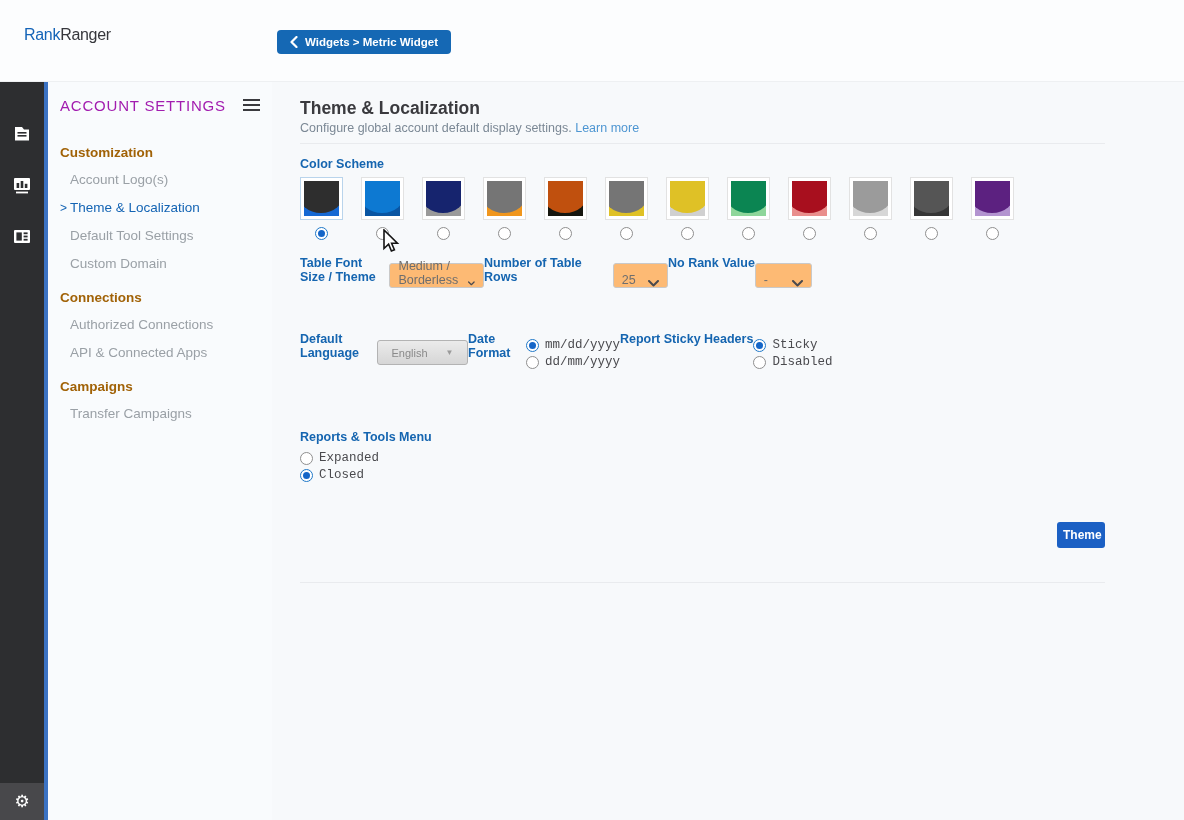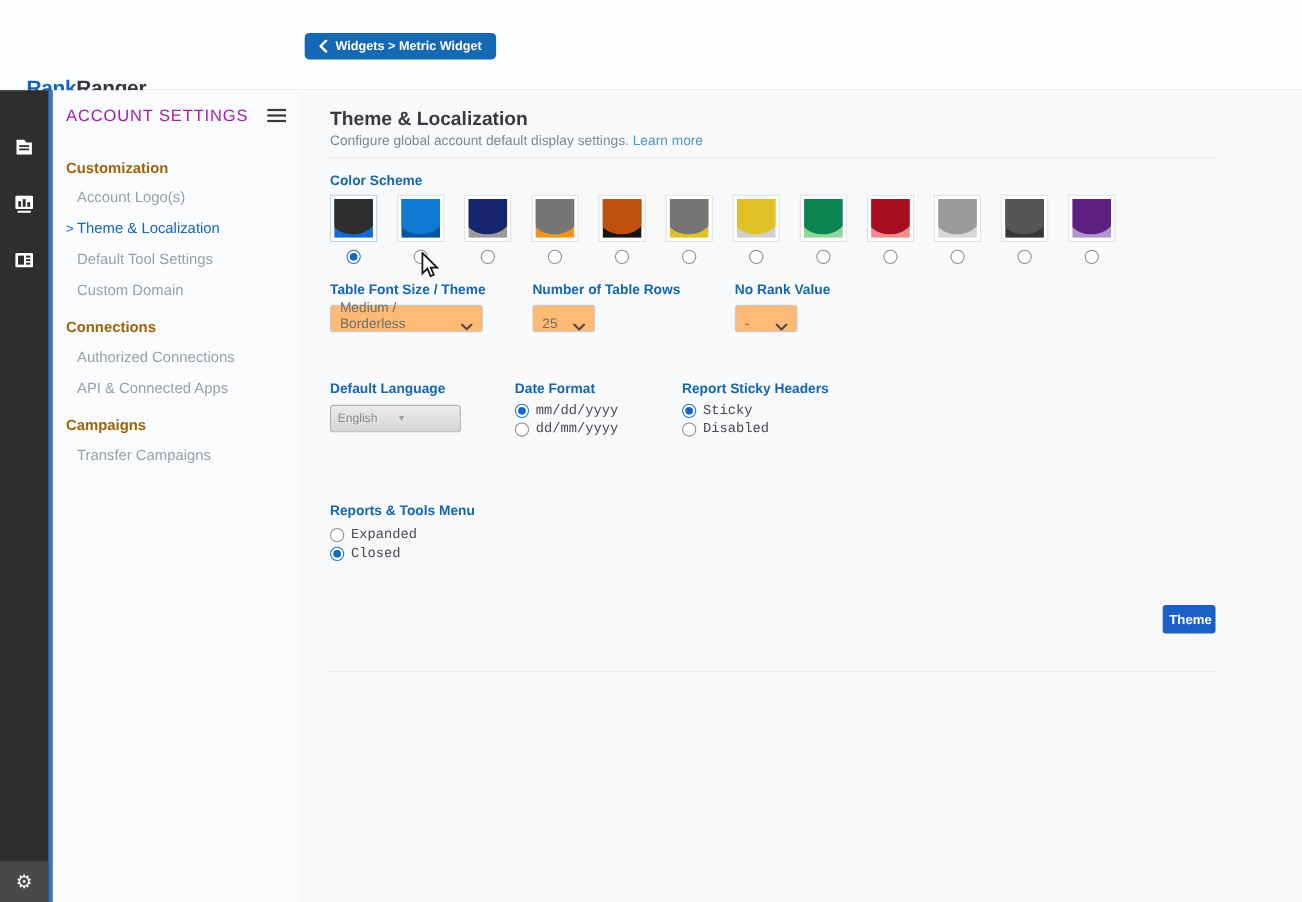--- a/index.html
+++ b/index.html
@@ -8,21 +8,21 @@
     width:1184px; height:820px; position:relative; overflow:hidden;
     font-family:"Liberation Sans", sans-serif;
     background:#f6f8fa;
   }
 
   
   .header {
     position:absolute; top:0; left:0; width:1184px; height:82px;
     background:#fcfdfe; border-bottom:1px solid #eef0f2;
   }
-  .logo { position:absolute; left:24px; top:26px; font-size:19px; font-weight:bold; letter-spacing:-0.3px; cursor:pointer;margin-top:44px; }
+  .logo { position:absolute; left:24px; top:26px; font-size:16px; font-weight:normal; letter-spacing:-0.3px; cursor:pointer; }
   .logo .p1 { color:#1464b8; }
   .logo .p2 { color:#36373c; }
   .nav-btn {
     position:absolute; left:277px; top:30px; height:24px;
     background:#1568b4; color:#fff; border:none; border-radius:4px;
     font-family:"Liberation Sans",sans-serif; font-size:11.5px; font-weight:bold;
     display:flex; align-items:center; gap:7px; padding:4px 13px; cursor:pointer;
   }
 
   
@@ -67,36 +67,36 @@
   .tile.selected { border-color:#b9d4ec; }
   .tile-inner { width:100%; height:100%; position:relative; overflow:hidden; }
   .blob { position:absolute; left:-18%; top:-24%; width:132%; height:114%; border-radius:50%; }
   .swatch .radio { margin-top:7px; }
 
   .radio { width:13px; height:13px; min-width:13px; border-radius:50%; border:1px solid #8f8f8f; background:#fff; display:inline-block; position:relative; cursor:pointer; }
   .radio.sel { border-color:#1f78c8; }
   .radio.sel::after { content:''; position:absolute; left:2px; top:2px; right:2px; bottom:2px; background:#1566c8; border-radius:50%; }
 
   .selects-row { display:flex; margin-top:16px; }
-  .col { display:flex; flex-direction:column; align-items:flex-start; }
+  .col { display:flex; flex-direction:row; align-items:flex-start; }
   .w184 { width:184px; }
   .select-box {
     margin-top:7px; height:25px; background:#fdba74; border:1px solid #c9c9c9; border-radius:3px;
     display:flex; align-items:flex-end; justify-content:space-between; padding:0 8px;
     font-size:12.5px; color:#6e6e6e; cursor:pointer;
   }
   .sb-w139 { width:139px; } .sb-w57 { width:57px; }
 
   .lang-row { display:flex; margin-top:44px; }
   .w168 { width:168px; } .w152 { width:152px; }
   .english-btn {
     margin-top:8px; width:119px; height:25px;
     background:linear-gradient(#ebebeb,#d6d6d6); border:1px solid #b3b3b3; border-radius:3px;
     color:#8a8a8a; font-family:"Liberation Sans",sans-serif; font-size:11px;
-    display:flex; align-items:center; justify-content:flex-start; gap:18px; cursor:pointer;
+    display:flex; align-items:center; justify-content:center; gap:18px; cursor:pointer;
   }
   .caret { font-size:8px; color:#9a9a9a; }
 
   .radio-group { margin-top:6px; display:flex; flex-direction:column; gap:3px; }
   .opt { display:flex; align-items:center; gap:6px; font-size:12.5px; line-height:14px; color:#4a4a4e; cursor:pointer;font-family:Liberation Mono, monospace; }
 
   .reports-section { margin-top:58px; }
   .save-row { display:flex; justify-content:flex-end; margin-top:40px; }
   .save-btn {
     width:48px; height:26px; background:#1b60c4; color:#fff; border:none; border-radius:3px;

